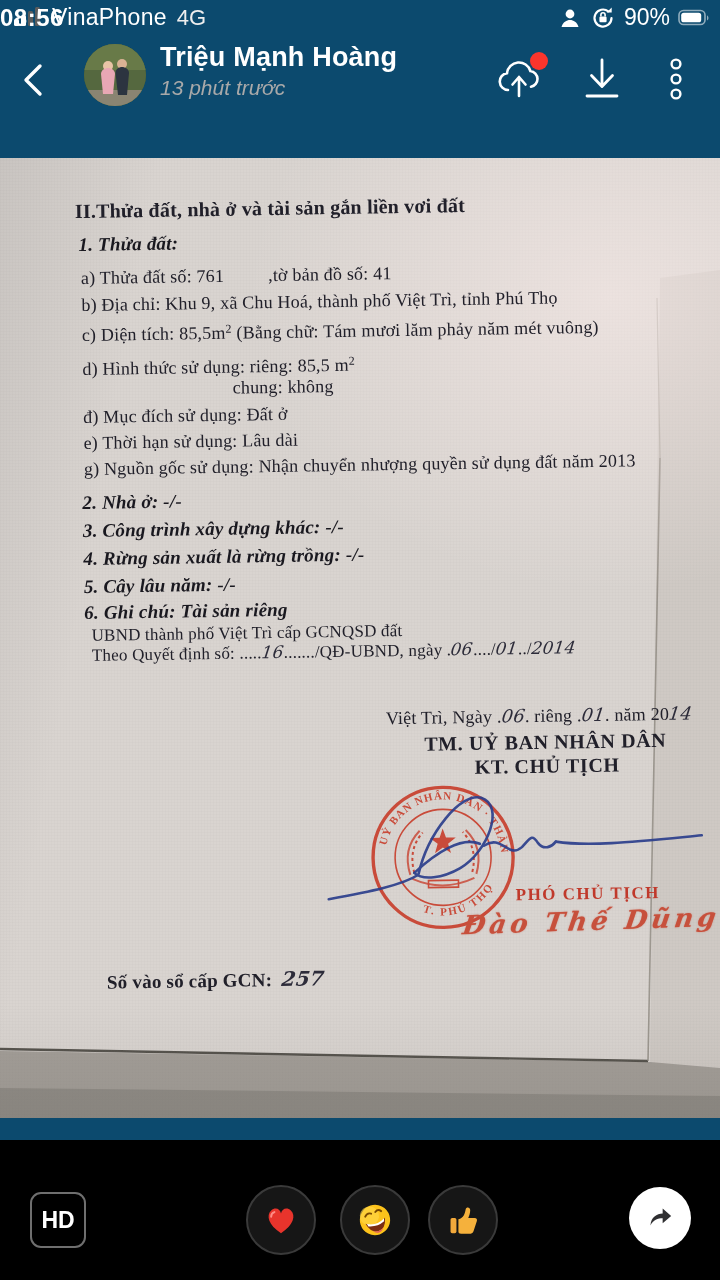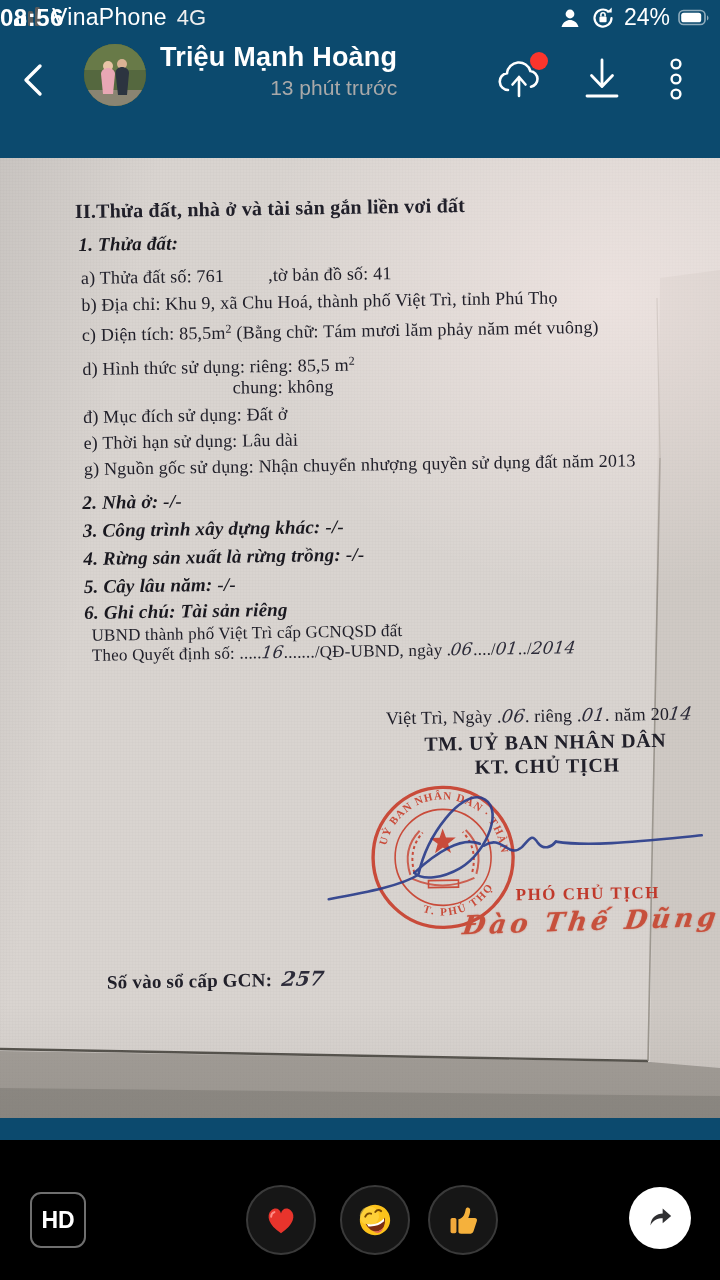--- a/index.html
+++ b/index.html
@@ -7,26 +7,26 @@
           font-family:"Liberation Sans",sans-serif;color:#fff;}
   
   .statusbar{position:absolute;top:0;left:0;width:720px;height:34px;}
   .sb-left{position:absolute;left:14px;top:4px;display:flex;align-items:center;gap:10px;}
   .sb-carrier{font-size:23px;font-weight:500;letter-spacing:.3px;}
   .sb-net{font-size:22px;color:#eee;margin-left:0;}
   .sb-time{position:absolute;left:0;top:4px;width:720px;text-align:left;font-size:24px;font-weight:600;letter-spacing:.5px;}
   .sb-right{position:absolute;right:10px;top:4px;display:flex;align-items:center;gap:8px;}
   .sb-batt-pct{font-size:23px;font-weight:500;}
   
-  .header{position:absolute;top:34px;left:0;width:720px;height:90px;text-align:right;}
+  .header{position:absolute;top:34px;left:0;width:720px;height:90px;}
   .back{position:absolute;left:16px;top:26px;width:36px;height:40px;cursor:pointer;}
   .avatar{position:absolute;left:84px;top:10px;width:62px;height:62px;border-radius:50%;overflow:hidden;background:#3c5a33;}
   .hd-texts{position:absolute;left:160px;top:8px;}
   .hd-name{font-size:27px;font-weight:600;letter-spacing:.2px;}
-  .hd-sub{font-size:21px;color:#a9a9a9;margin-top:3px;}
+  .hd-sub{font-size:21px;color:#a9a9a9;margin-top:3px;font-style:italic;}
   .hd-ic{position:absolute;top:18px;cursor:pointer;}
   .ic-upload{left:494px;width:56px;height:54px;}
   .ic-download{left:580px;width:44px;height:54px;}
   .ic-more{left:662px;width:28px;height:54px;}
   
   .photo{position:absolute;top:158px;left:0;width:720px;height:960px;background:#d9d4d0;overflow:hidden;}
   .photo-grain{position:absolute;inset:0;pointer-events:none;opacity:.5;
     background:repeating-linear-gradient(0deg,rgba(120,120,118,.06) 0 1px,transparent 1px 3px),
                repeating-linear-gradient(90deg,rgba(120,120,118,.06) 0 1px,transparent 1px 3px);}
   .photo-light{position:absolute;inset:0;pointer-events:none;
@@ -77,21 +77,21 @@
       <svg width="24" height="24" viewBox="0 0 24 24">
         <circle cx="12" cy="8" r="4.4" fill="#fff"></circle>
         <path d="M3.5 21c1.5-5 5-7 8.5-7s7 2 8.5 7z" fill="#fff"></path>
       </svg>
       <svg width="26" height="26" viewBox="0 0 26 26">
         <path d="M21.5 13a8.5 8.5 0 1 1-3.2-6.6" fill="none" stroke="#fff" stroke-width="2.2" stroke-linecap="round"></path>
         <path d="M21.7 2.5v5h-5z" fill="#fff"></path>
         <rect x="9.4" y="11.6" width="7.2" height="5.6" rx="1.2" fill="#fff"></rect>
         <path d="M10.9 11.6v-1.8a2.1 2.1 0 0 1 4.2 0v1.8" fill="none" stroke="#fff" stroke-width="1.6"></path>
       </svg>
-      <span class="sb-batt-pct">24%</span>
+      <span class="sb-batt-pct">90%</span>
       <svg width="32" height="18" viewBox="0 0 32 18">
         <rect x="1" y="1.5" width="26" height="14" rx="4.5" fill="none" stroke="rgba(255,255,255,.55)" stroke-width="1.6"></rect>
         <rect x="3.2" y="3.7" width="20" height="9.6" rx="2.6" fill="#fff"></rect>
         <path d="M29 6.2a3.2 3.2 0 0 1 0 5.4z" fill="rgba(255,255,255,.55)"></path>
       </svg>
     </div>
   </div>
 
   <div class="header">
     <div class="back">

